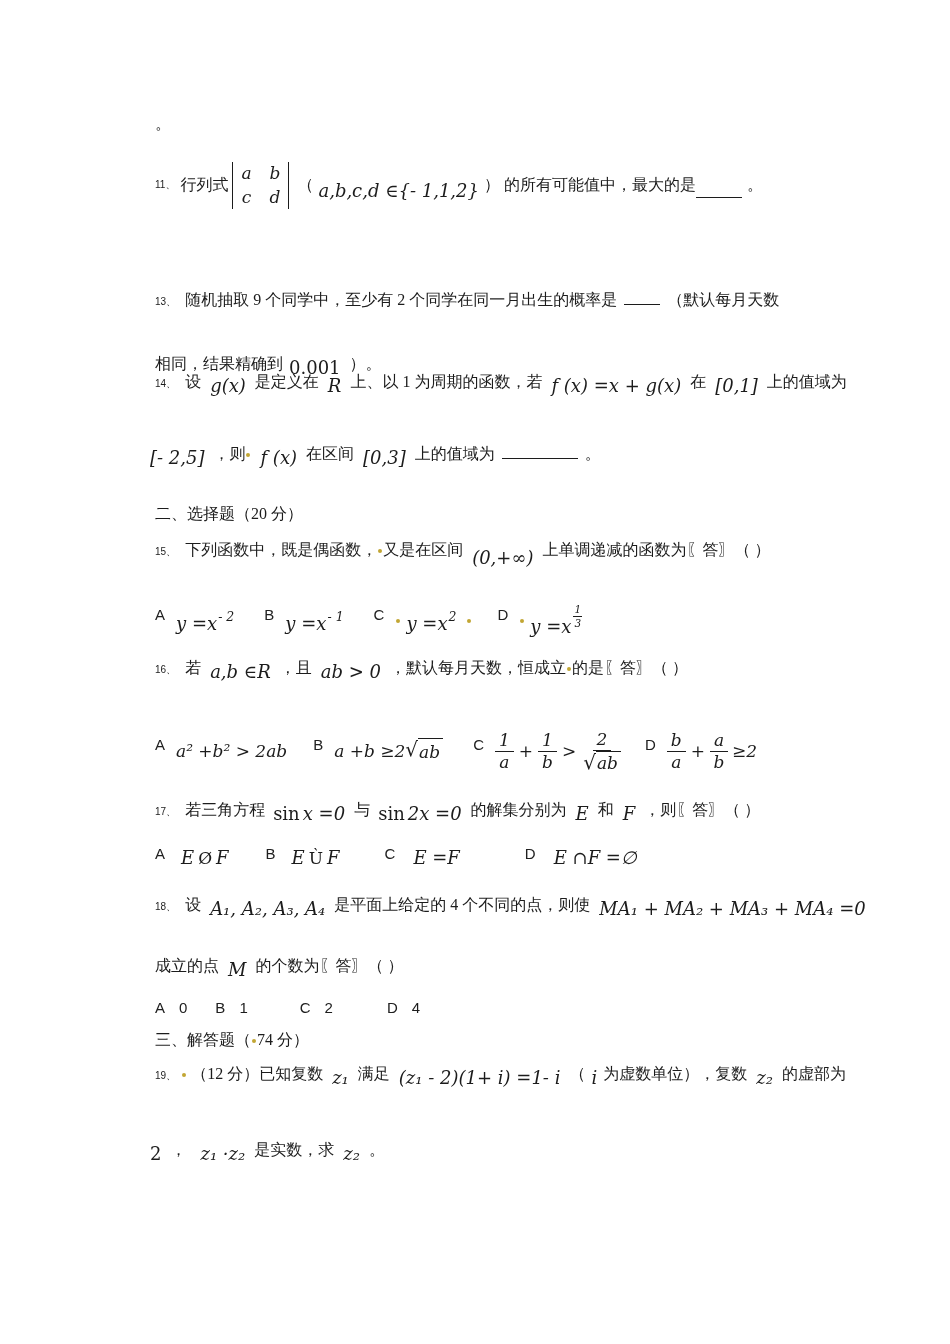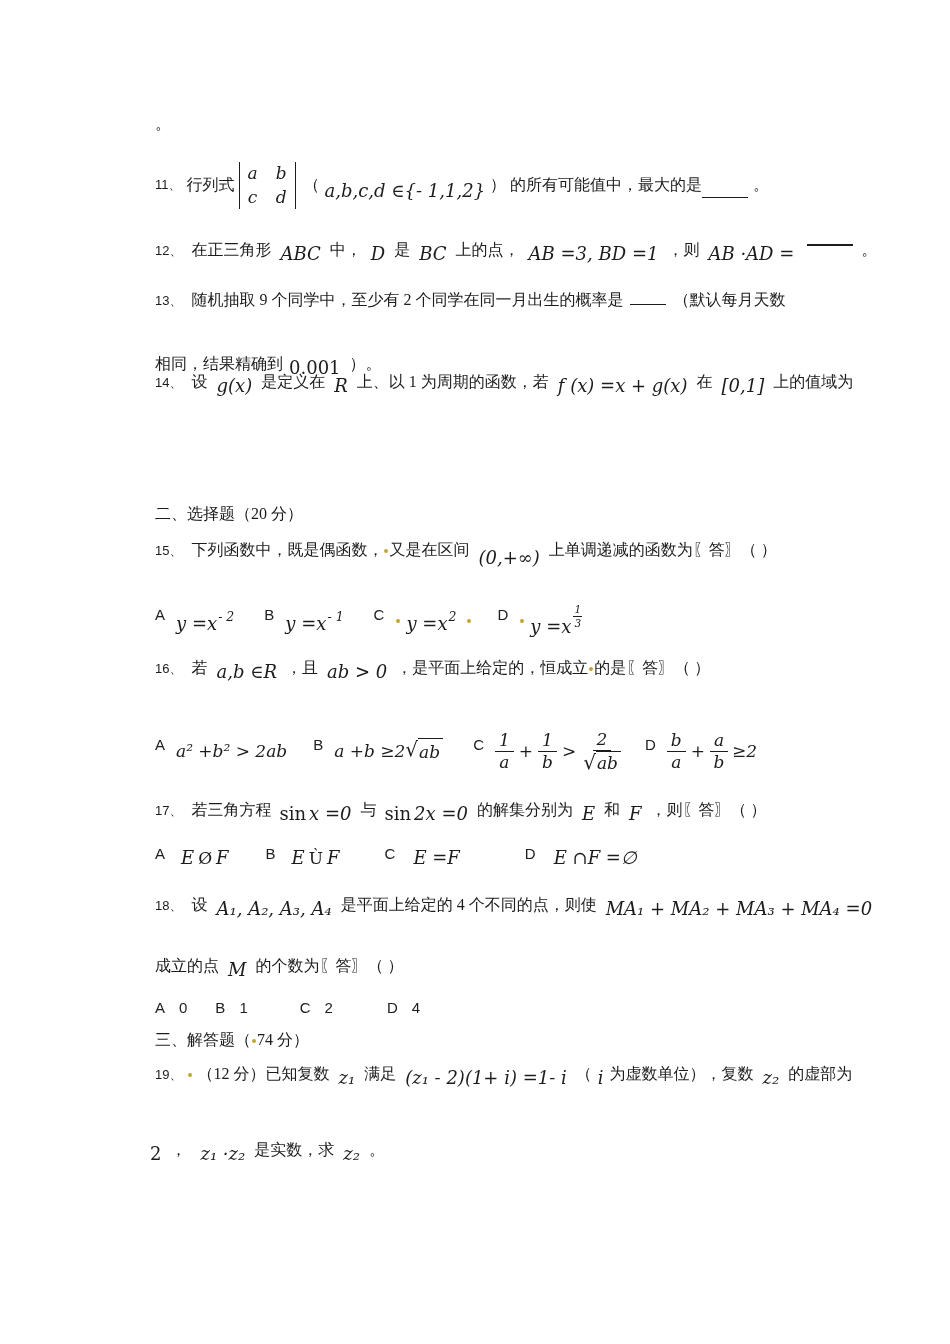--- a/index.html
+++ b/index.html
@@ -4,21 +4,21 @@
 <style>
   html,body{margin:0;padding:0;}
   body{
     width:950px;height:1344px;background:#ffffff;position:relative;overflow:hidden;
     font-family:"Liberation Serif","DejaVu Serif",serif;color:#1c1c1c;
   }
   .page{position:absolute;inset:0;background:#fff;}
   .line{position:absolute;left:155px;white-space:nowrap;font-size:16px;line-height:24px;color:#1c1c1c;}
   .frow{display:flex;align-items:center;}
   .cn{font-family:"Liberation Serif","DejaVu Serif",serif;}
-  .qnum{font-family:"Liberation Sans","DejaVu Sans",sans-serif;font-size:13px;margin-right:5px;}
+  .qnum{font-family:"Liberation Sans","DejaVu Sans",sans-serif;font-size:10px;margin-right:5px;}
   .math{font-family:"DejaVu Serif","Liberation Serif",serif;font-style:italic;font-size:18px;
         display:inline-block;position:relative;top:5px;margin:0 5px;line-height:1;}
   .up{font-style:normal;}
   .mfn{font-family:"DejaVu Serif","Liberation Serif",serif;font-style:normal;font-size:18px;
        display:inline-block;position:relative;top:5px;margin-left:4px;margin-right:1px;line-height:1;}
   .mop{font-family:"DejaVu Serif","Liberation Serif",serif;font-style:normal;font-size:17px;margin:0 4px;}
   .ol{font-family:"Liberation Sans","DejaVu Sans",sans-serif;font-size:15px;color:#202020;}
   .oval{font-family:"Liberation Sans","DejaVu Sans",sans-serif;font-size:15px;margin-left:14px;}
   .blank{display:inline-block;height:5px;border-bottom:1.8px solid #1c1c1c;}
   .hbar{display:inline-block;width:46px;height:2px;background:#1c1c1c;vertical-align:9px;margin:0 4px;}
@@ -69,35 +69,20 @@
       </span>
     </span>
     <span class="cn" style="margin-left:4px;">（</span>
     <span class="math" style="top:6px;">a,b,c,d ∈{- 1,1,2}</span>
     <span class="cn">）</span>
     <span class="cn" style="margin-left:4px;">的所有可能值中，最大的是</span>
     <span class="blank" style="width:46px;align-self:flex-end;margin-bottom:16px;"></span>
     <span class="cn" style="margin-left:5px;">。</span>
   </div>
 
-  <div class="line" style="top:238px;">
-    <span class="qnum">12、</span>
-    <span class="cn">在正三角形</span>
-    <span class="math">ABC</span>
-    <span class="cn">中，</span>
-    <span class="math">D</span>
-    <span class="cn">是</span>
-    <span class="math">BC</span>
-    <span class="cn">上的点，</span>
-    <span class="math">AB =3, BD =1</span>
-    <span class="cn">，则</span>
-    <span class="math">AB ·AD =</span>
-    <span class="hbar"></span>
-    <span class="cn">。</span>
-  </div>
 
   <div class="line" style="top:288px;text-align:right;">
     <span class="qnum">13、</span>
     <span class="cn">随机抽取 9 个同学中，至少有 2 个同学在同一月出生的概率是</span>
     <span class="blank" style="width:36px;margin:0 3px;"></span>
     <span class="cn">（默认每月天数</span>
   </div>
 
   <div class="line" style="top:336px;margin-top:16px;">
     <span class="cn">相同，结果精确到</span>
@@ -111,20 +96,30 @@
     <span class="math">g(x)</span>
     <span class="cn">是定义在</span>
     <span class="math">R</span>
     <span class="cn">上、以 1 为周期的函数，若</span>
     <span class="math">f (x) =x + g(x)</span>
     <span class="cn">在</span>
     <span class="math">[0,1]</span>
     <span class="cn">上的值域为</span>
   </div>
 
+  <div class="line" style="top:442px;left:150px;">
+    <span class="math" style="margin-left:0;">[- 2,5]</span>
+    <span class="cn">，则</span><span class="adot"></span>
+    <span class="math">f (x)</span>
+    <span class="cn">在区间</span>
+    <span class="math">[0,3]</span>
+    <span class="cn">上的值域为</span>
+    <span class="blank" style="width:76px;margin:0 3px;"></span>
+    <span class="cn">。</span>
+  </div>
 
   <div class="line" style="top:502px;">
     <span class="cn">二、选择题（20 分）</span>
   </div>
 
   <div class="line" style="top:538px;">
     <span class="qnum">15、</span>
     <span class="cn">下列函数中，既是偶函数，</span><span class="adot"></span><span class="cn">又是在区间</span>
     <span class="math" style="top:9px;">(0,+∞)</span>
     <span class="cn">上单调递减的函数为〖答〗（  ）</span>
@@ -158,21 +153,21 @@
         </span>
       </span>
   </div>
 
   <div class="line" style="top:656px;">
     <span class="qnum">16、</span>
     <span class="cn">若</span>
     <span class="math">a,b ∈R</span>
     <span class="cn">，且</span>
     <span class="math">ab &gt; 0</span>
-    <span class="cn">，是平面上给定的，恒成立</span><span class="adot"></span><span class="cn">的是〖答〗（  ）</span>
+    <span class="cn">，默认每月天数，恒成立</span><span class="adot"></span><span class="cn">的是〖答〗（  ）</span>
   </div>
 
   <div class="line frow" style="top:722px;height:58px;">
     <span class="ol lblhi">A</span>
     <span class="mg">a² +b² &gt; 2ab</span>
     <span class="ol lblhi" style="margin-left:26px;">B</span>
     <span class="mg">
       <span>a +b ≥2</span>
         <span class="sqrt">
           <span class="rs">√</span>

